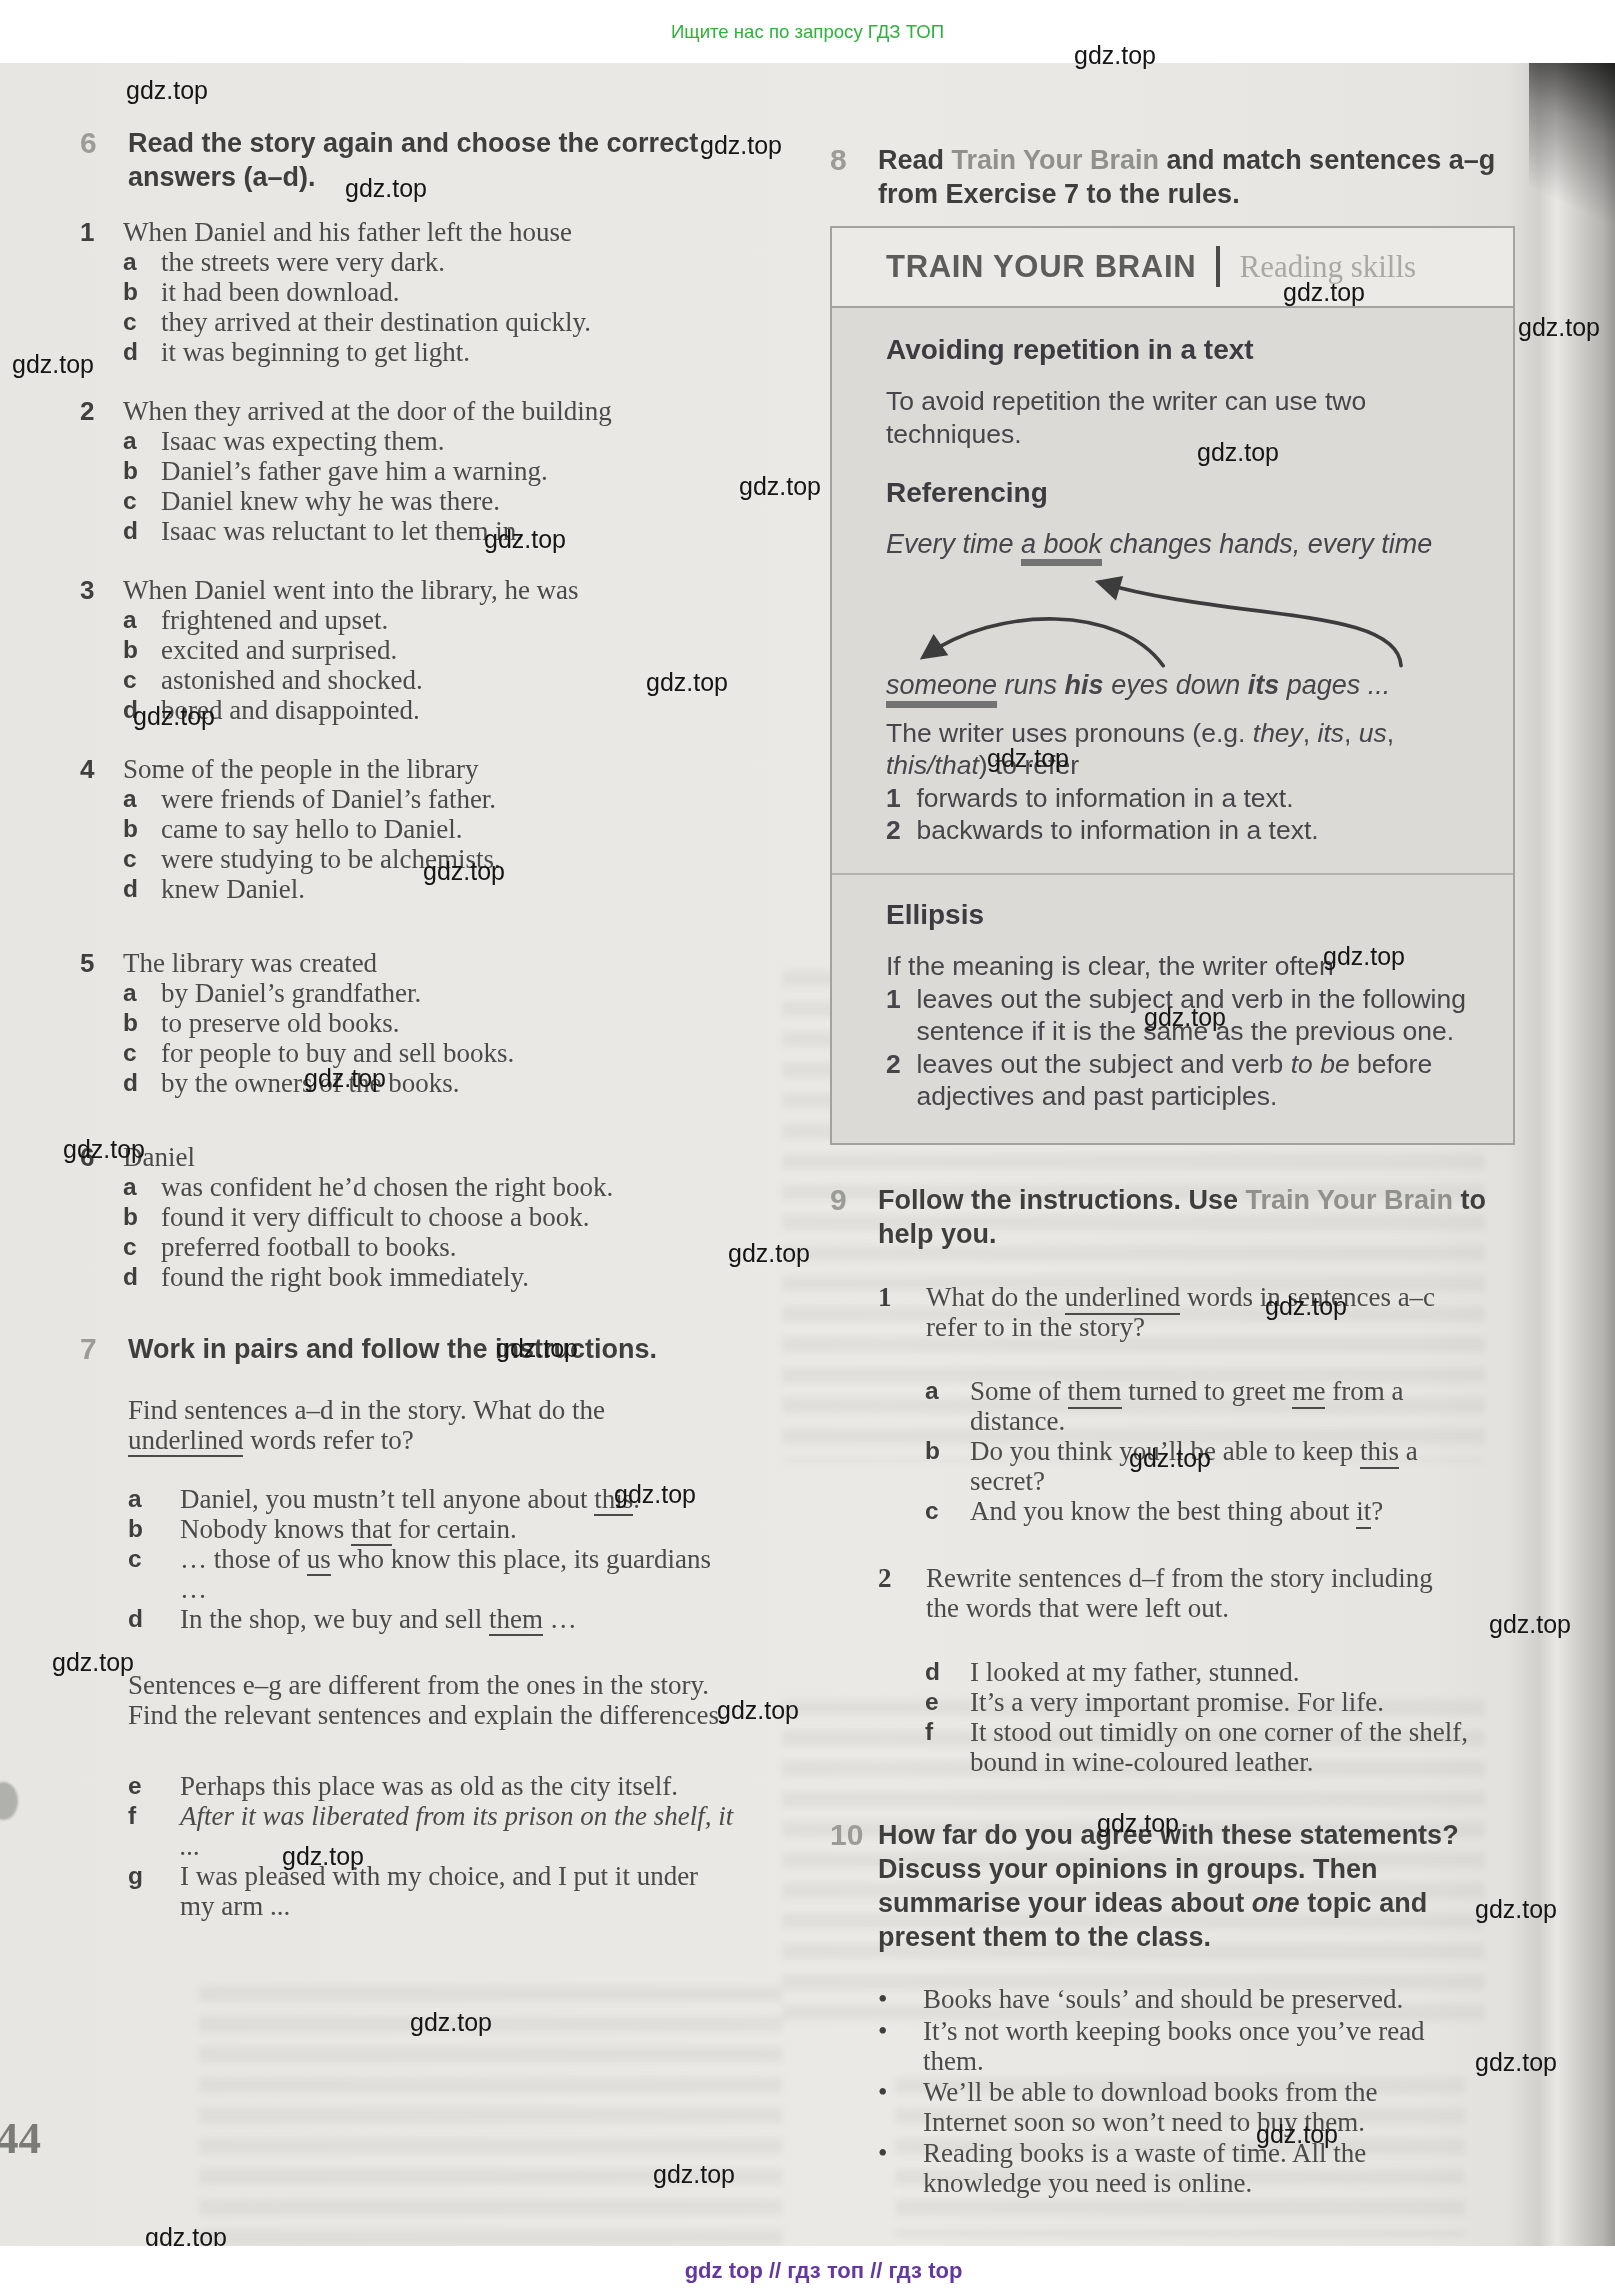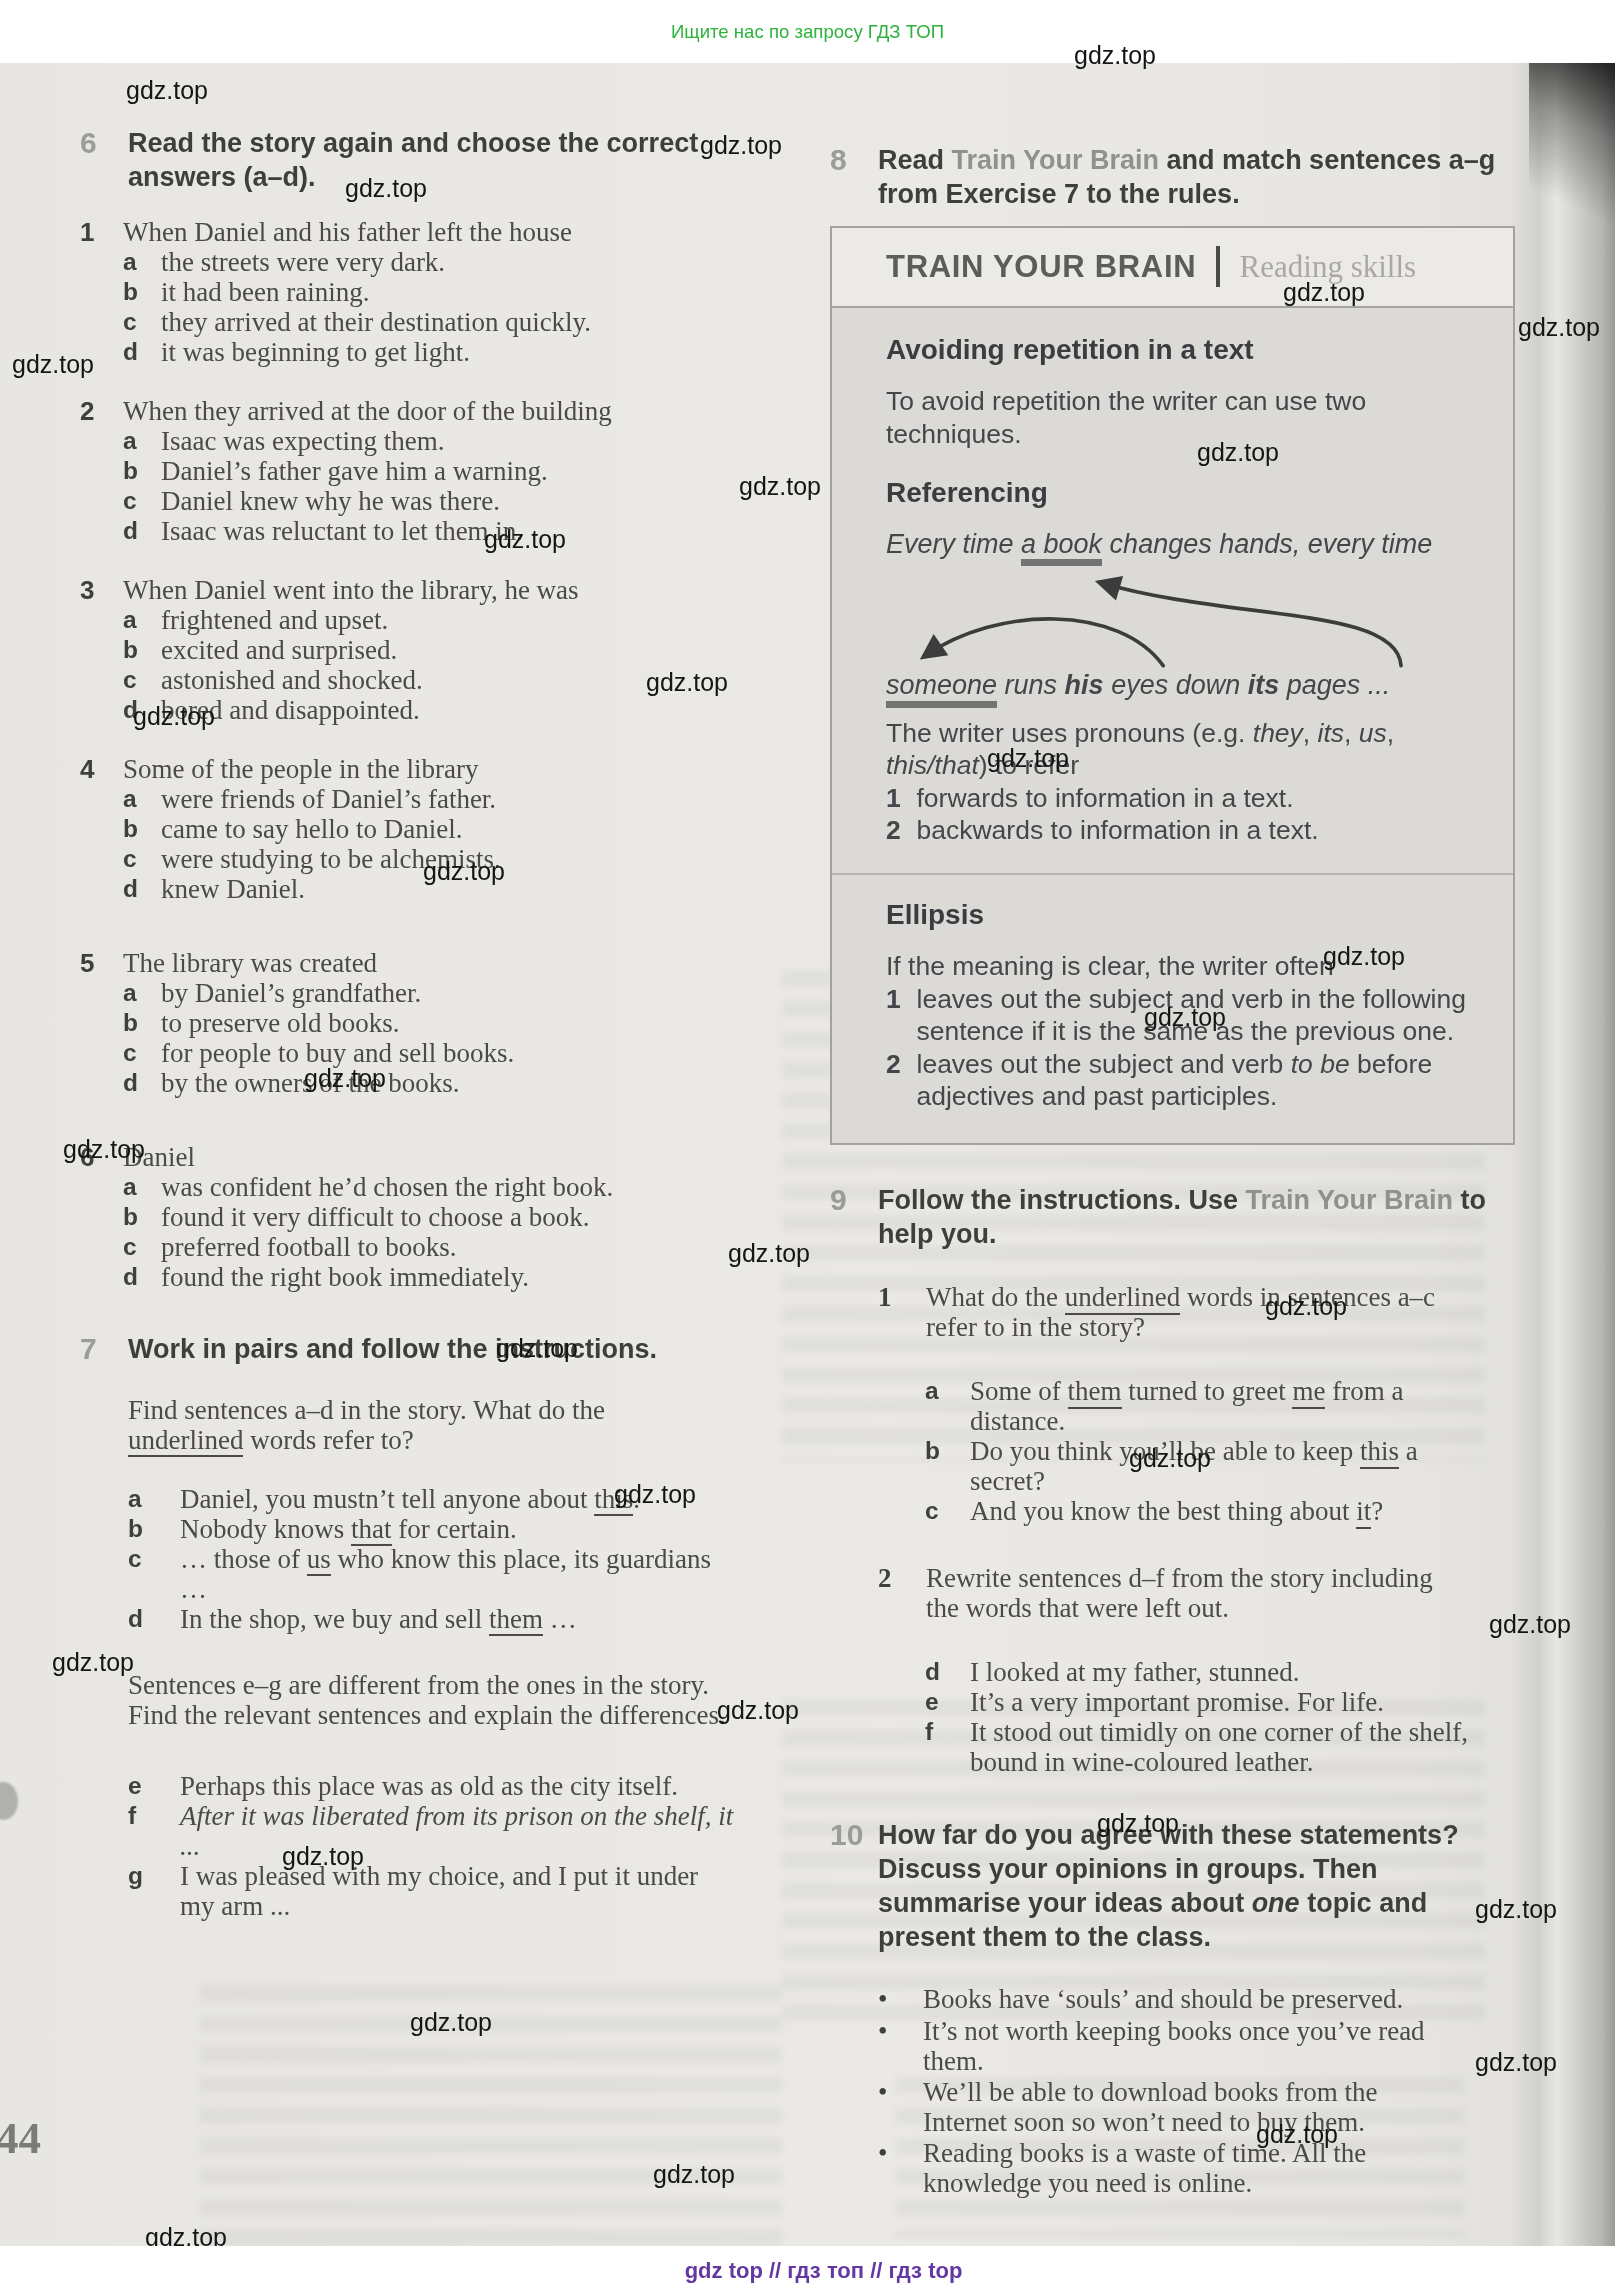--- a/index.html
+++ b/index.html
@@ -121,21 +121,21 @@
       <div class="q serif-t" style="margin-top:18.6px;">
         <div class="qnum">1</div>
         <div>When Daniel and his father left the house</div>
         <div class="opts">
           <div class="opt">
               <span class="letter">a</span>
               <span>the streets were very dark.</span>
             </div>
           <div class="opt">
               <span class="letter">b</span>
-              <span>it had been raining.</span>
+              <span>it had been download.</span>
             </div>
           <div class="opt">
               <span class="letter">c</span>
               <span>they arrived at their destination quickly.</span>
             </div>
           <div class="opt">
               <span class="letter">d</span>
               <span>it was beginning to get light.</span>
             </div>
         </div>

